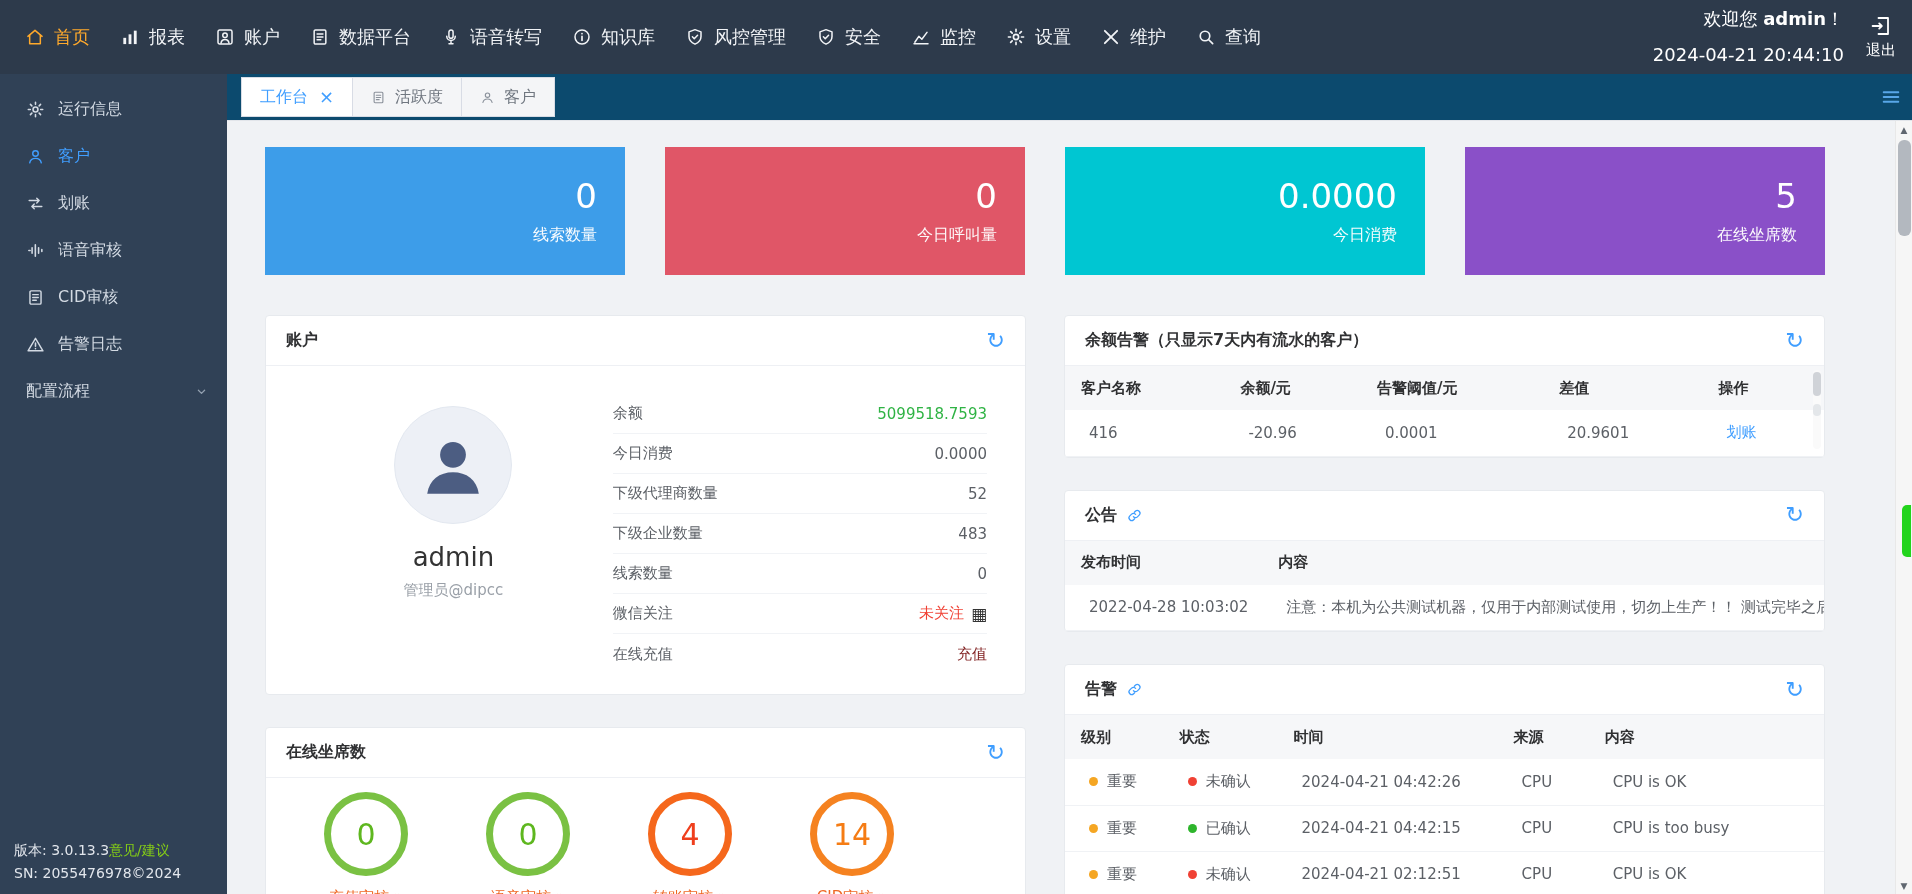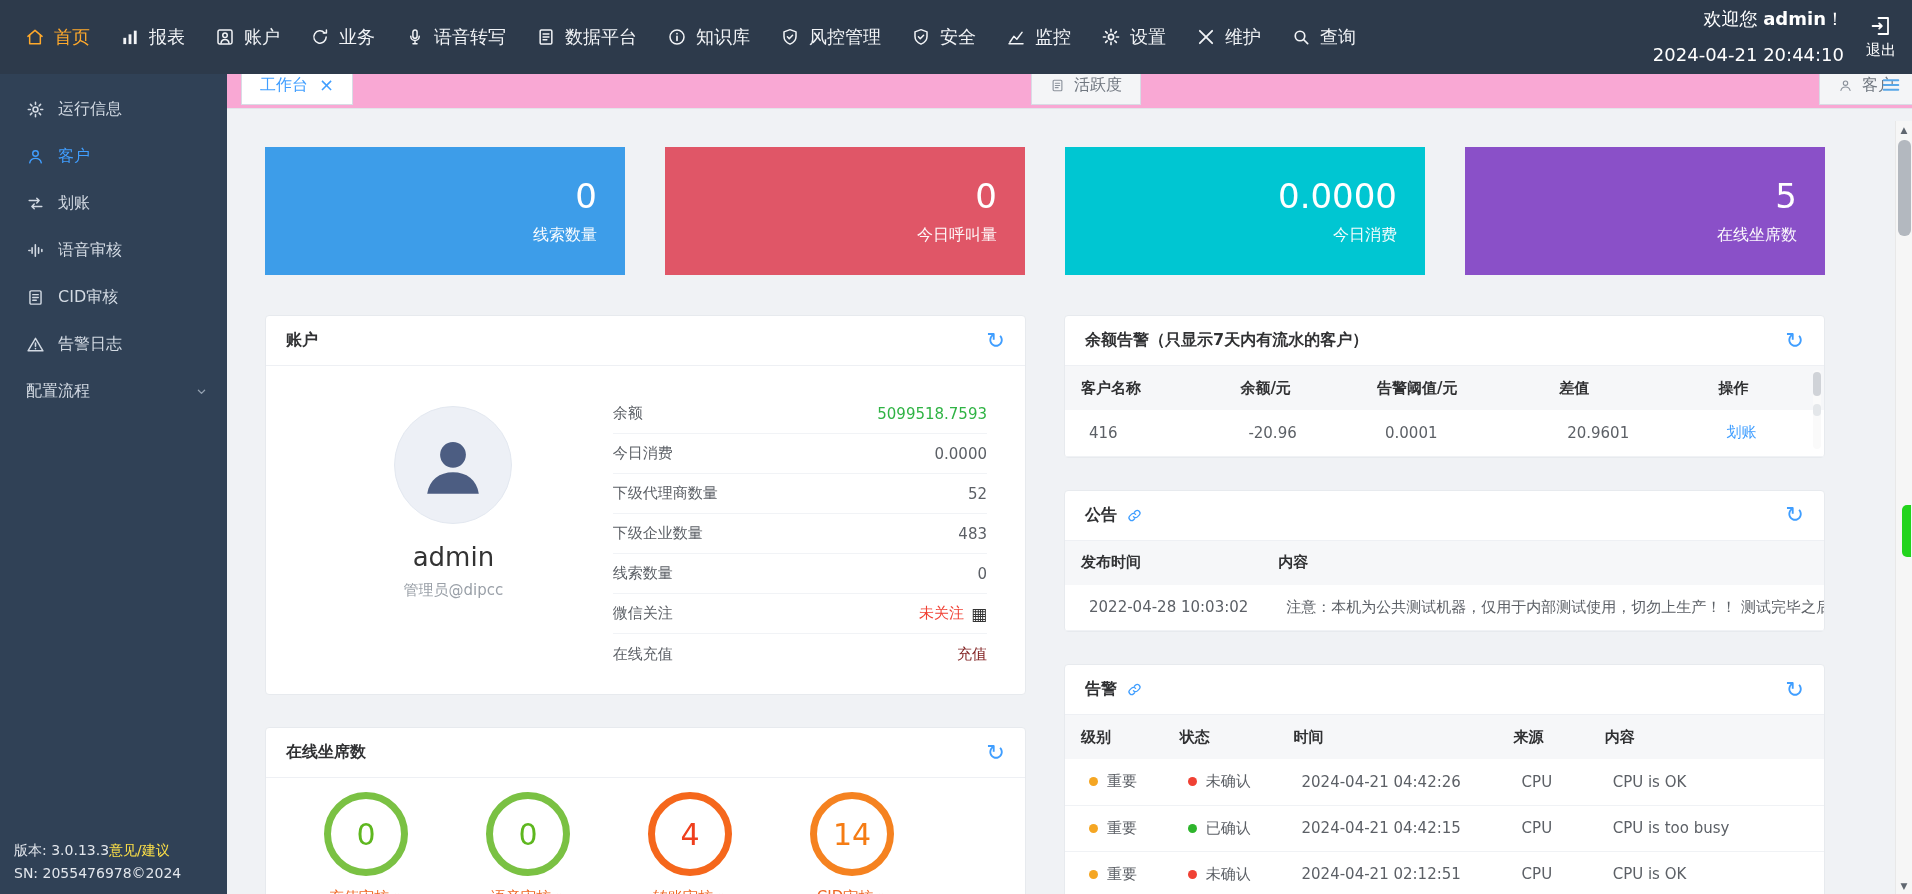--- a/index.html
+++ b/index.html
@@ -24,22 +24,22 @@
     color:#d3dae3;z-index:9;padding-top:12px;}
   .side-item{height:47px;display:flex;align-items:center;gap:13px;
     padding:0 18px 0 26px;font-size:16px;cursor:pointer;white-space:nowrap;}
   .side-item .nico{width:19px;height:19px;}
   .side-item .chev{margin-left:auto;width:15px;height:15px;color:#93a0b0;display:inline-flex;}
   .side-footer{position:absolute;left:14px;right:6px;bottom:10px;font-size:14px;
     color:#e2e6ec;line-height:1.6;}
   .side-footer .frow{display:flex;align-items:center;white-space:nowrap;}
   .flink{cursor:pointer;}
   
-  .tabbar{position:absolute;left:227px;top:62px;right:0;height:47px;background:#f9a8d4;
-    border-bottom:1px solid #e2e5ea;display:flex;align-items:center;padding-left:14px;z-index:8;justify-content:space-between;}
+  .tabbar{position:absolute;left:227px;top:74px;right:0;height:47px;background:#0c4a6e;
+    border-bottom:1px solid #e2e5ea;display:flex;align-items:center;padding-left:14px;z-index:8;}
   .tab{height:40px;display:flex;align-items:center;gap:9px;padding:0 18px;
     border:1px solid #d8dce5;background:#f4f5f7;color:#707780;font-size:16px;
     cursor:pointer;margin-right:-1px;white-space:nowrap;}
   .tab.active{background:#fff;}
   .tab .close{font-size:18px;margin-left:2px;line-height:1;}
   .tab .nico{width:15px;height:15px;color:#8a919b;}
   .tablist-btn{position:absolute;right:10px;width:22px;height:22px;color:#58a7e8;cursor:pointer;}
   
   .content{position:absolute;left:227px;top:121px;width:1668px;height:773px;
     overflow:hidden;padding:26px 70px 0 38px;}
@@ -134,43 +134,34 @@
           <rect x="3.6" y="3.6" width="16.8" height="16.8" rx="2"></rect>
           <circle cx="12" cy="9.8" r="2.7"></circle>
           <path d="M7.2 19.4c.5-2.8 2.4-4.3 4.8-4.3s4.3 1.5 4.8 4.3"></path>
         </svg>
       </span>
     <span>账户</span>
   </div>
   <div class="nav-item">
     <span class="nico">
         <svg viewBox="0 0 24 24" width="100%" height="100%" fill="none" stroke="currentColor" stroke-width="1.8" stroke-linecap="round" stroke-linejoin="round">
-          <path d="M19.4 12a7.4 7.4 0 1 1-2.1-5.2"></path>
-          <path d="M19.7 3.6v3.7h-3.7"></path>
-        </svg>
-      </span>
-    <span>业务</span>
+          <rect x="5" y="3.6" width="14" height="16.8" rx="1.5"></rect>
+          <path d="M8.5 8.4h7M8.5 11.9h7M8.5 15.4h4.5"></path>
+        </svg>
+      </span>
+    <span>数据平台</span>
   </div>
   <div class="nav-item">
     <span class="nico">
         <svg viewBox="0 0 24 24" width="100%" height="100%" fill="none" stroke="currentColor" stroke-width="1.8" stroke-linecap="round" stroke-linejoin="round">
           <path d="M12 3.6a2.5 2.5 0 0 1 2.5 2.5v5a2.5 2.5 0 1 1-5 0v-5A2.5 2.5 0 0 1 12 3.6z"></path>
           <path d="M6.9 11.1a5.1 5.1 0 0 0 10.2 0M12 16.2v4M9.6 20.2h4.8"></path>
         </svg>
       </span>
     <span>语音转写</span>
-  </div>
-  <div class="nav-item">
-    <span class="nico">
-        <svg viewBox="0 0 24 24" width="100%" height="100%" fill="none" stroke="currentColor" stroke-width="1.8" stroke-linecap="round" stroke-linejoin="round">
-          <rect x="5" y="3.6" width="14" height="16.8" rx="1.5"></rect>
-          <path d="M8.5 8.4h7M8.5 11.9h7M8.5 15.4h4.5"></path>
-        </svg>
-      </span>
-    <span>数据平台</span>
   </div>
   <div class="nav-item">
     <span class="nico">
         <svg viewBox="0 0 24 24" width="100%" height="100%" fill="none" stroke="currentColor" stroke-width="1.8" stroke-linecap="round" stroke-linejoin="round">
           <circle cx="12" cy="12" r="8.4"></circle>
           <path d="M12 7.8v.4M12 11.2v5" stroke-width="2"></path>
         </svg>
       </span>
     <span>知识库</span>
   </div>
@@ -302,21 +293,21 @@
     <span>配置流程</span>
     <span class="chev">
         <svg viewBox="0 0 24 24" width="100%" height="100%" fill="none" stroke="currentColor" stroke-width="2" stroke-linecap="round" stroke-linejoin="round">
           <path d="M7 10l5 5 5-5"></path>
         </svg>
       </span>
   </div>
   <div class="side-footer">
     <div class="frow">
       <span>版本: 3.0.13.3</span>
-      <span class="flink" style="color: #fde047;">意见/建议</span>
+      <span class="flink" style="color: #84cc16;">意见/建议</span>
     </div>
     <div class="frow">
       <span>SN: 2055476978</span>
       <span>©2024</span>
     </div>
   </div>
 </aside>
 
 <div class="tabbar">
   <div class="tab active" style="color: rgb(64, 158, 255);">

